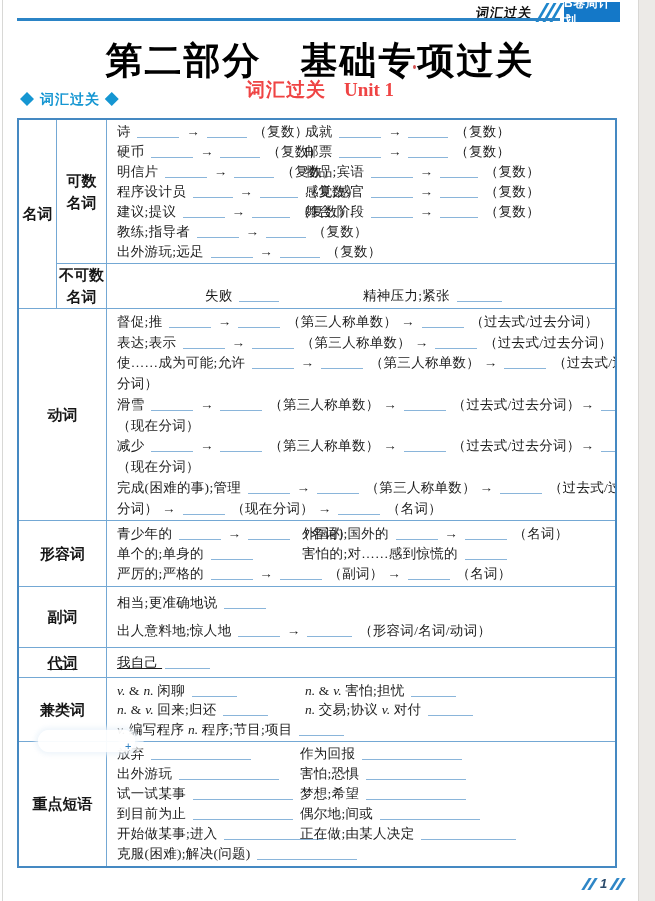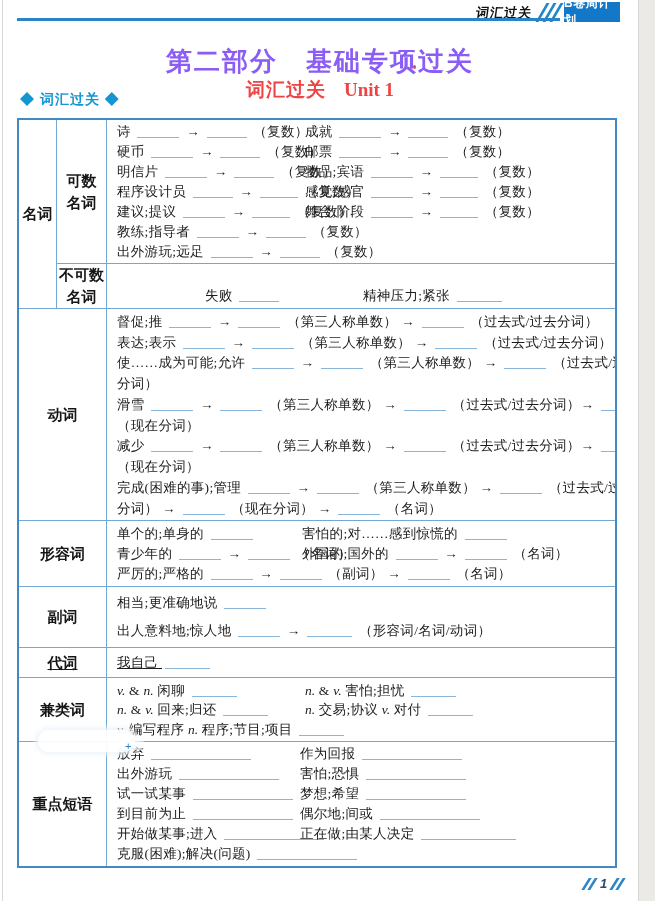--- a/index.html
+++ b/index.html
@@ -39,24 +39,24 @@
     font-weight:bold; font-size:12px;
     display:flex; align-items:center; justify-content:center;
     letter-spacing:0.5px;
   }
   .header-rule {
     position:absolute; top:18px; left:17px; width:543px; height:2.5px;
     background:#2b84c6;
   }
   
   .main-title {
-    position:absolute; top:44px; left:0; width:640px;
+    position:absolute; top:36px; left:0; width:640px;
     text-align:center;
     font-family:"Liberation Sans",sans-serif;
-    font-weight:bold; font-size:26px; color:#8b5cf6;
+    font-weight:bold; font-size:37px; color:#000000;
     letter-spacing:2px;
   }
   .red-dot { position:absolute; top:65px; left:413px; width:3px; height:4px; background:#c33; border-radius:50%; opacity:.85; }
   .sub-title {
     position:absolute; top:77px; left:0; width:640px;
     text-align:center;
     font-family:"Liberation Sans",sans-serif;
     font-weight:bold; font-size:19px; color:#ef4444;
     letter-spacing:1px;
   }
@@ -236,26 +236,26 @@
             <div class="lcol"><span class="txt">分词） → </span><span class="blank" style="width: 42px;"></span><span class="txt"> （现在分词） → </span><span class="blank" style="width: 42px;"></span><span class="txt"> （名词）</span></div>
           </div>
         </div>
       </div>
       <div class="trow bt" style="height: 66px;">
         <div class="row-label">
           <div>形容词</div>
         </div>
         <div class="content-cell" style="padding-left: 10px;">
           <div class="line">
+            <div class="lcol" style="width: 185px;"><span class="txt">青少年的 </span><span class="blank" style="width: 42px;"></span><span class="txt"> → </span><span class="blank" style="width: 42px;"></span><span class="txt"> （名词）</span></div>
+            <div class="lcol"><span class="txt">外国的;国外的 </span><span class="blank" style="width: 42px;"></span><span class="txt"> → </span><span class="blank" style="width: 42px;"></span><span class="txt"> （名词）</span></div>
+          </div>
+          <div class="line">
             <div class="lcol" style="width: 185px;"><span class="txt">单个的;单身的 </span><span class="blank" style="width: 42px;"></span></div>
             <div class="lcol"><span class="txt">害怕的;对……感到惊慌的 </span><span class="blank" style="width: 42px;"></span></div>
-          </div>
-          <div class="line">
-            <div class="lcol" style="width: 185px;"><span class="txt">青少年的 </span><span class="blank" style="width: 42px;"></span><span class="txt"> → </span><span class="blank" style="width: 42px;"></span><span class="txt"> （名词）</span></div>
-            <div class="lcol"><span class="txt">外国的;国外的 </span><span class="blank" style="width: 42px;"></span><span class="txt"> → </span><span class="blank" style="width: 42px;"></span><span class="txt"> （名词）</span></div>
           </div>
           <div class="line">
             <div class="lcol"><span class="txt">严厉的;严格的 </span><span class="blank" style="width: 42px;"></span><span class="txt"> → </span><span class="blank" style="width: 42px;"></span><span class="txt"> （副词） → </span><span class="blank" style="width: 42px;"></span><span class="txt"> （名词）</span></div>
           </div>
         </div>
       </div>
       <div class="trow bt" style="height: 61px;">
         <div class="row-label">
           <div>副词</div>
         </div>

